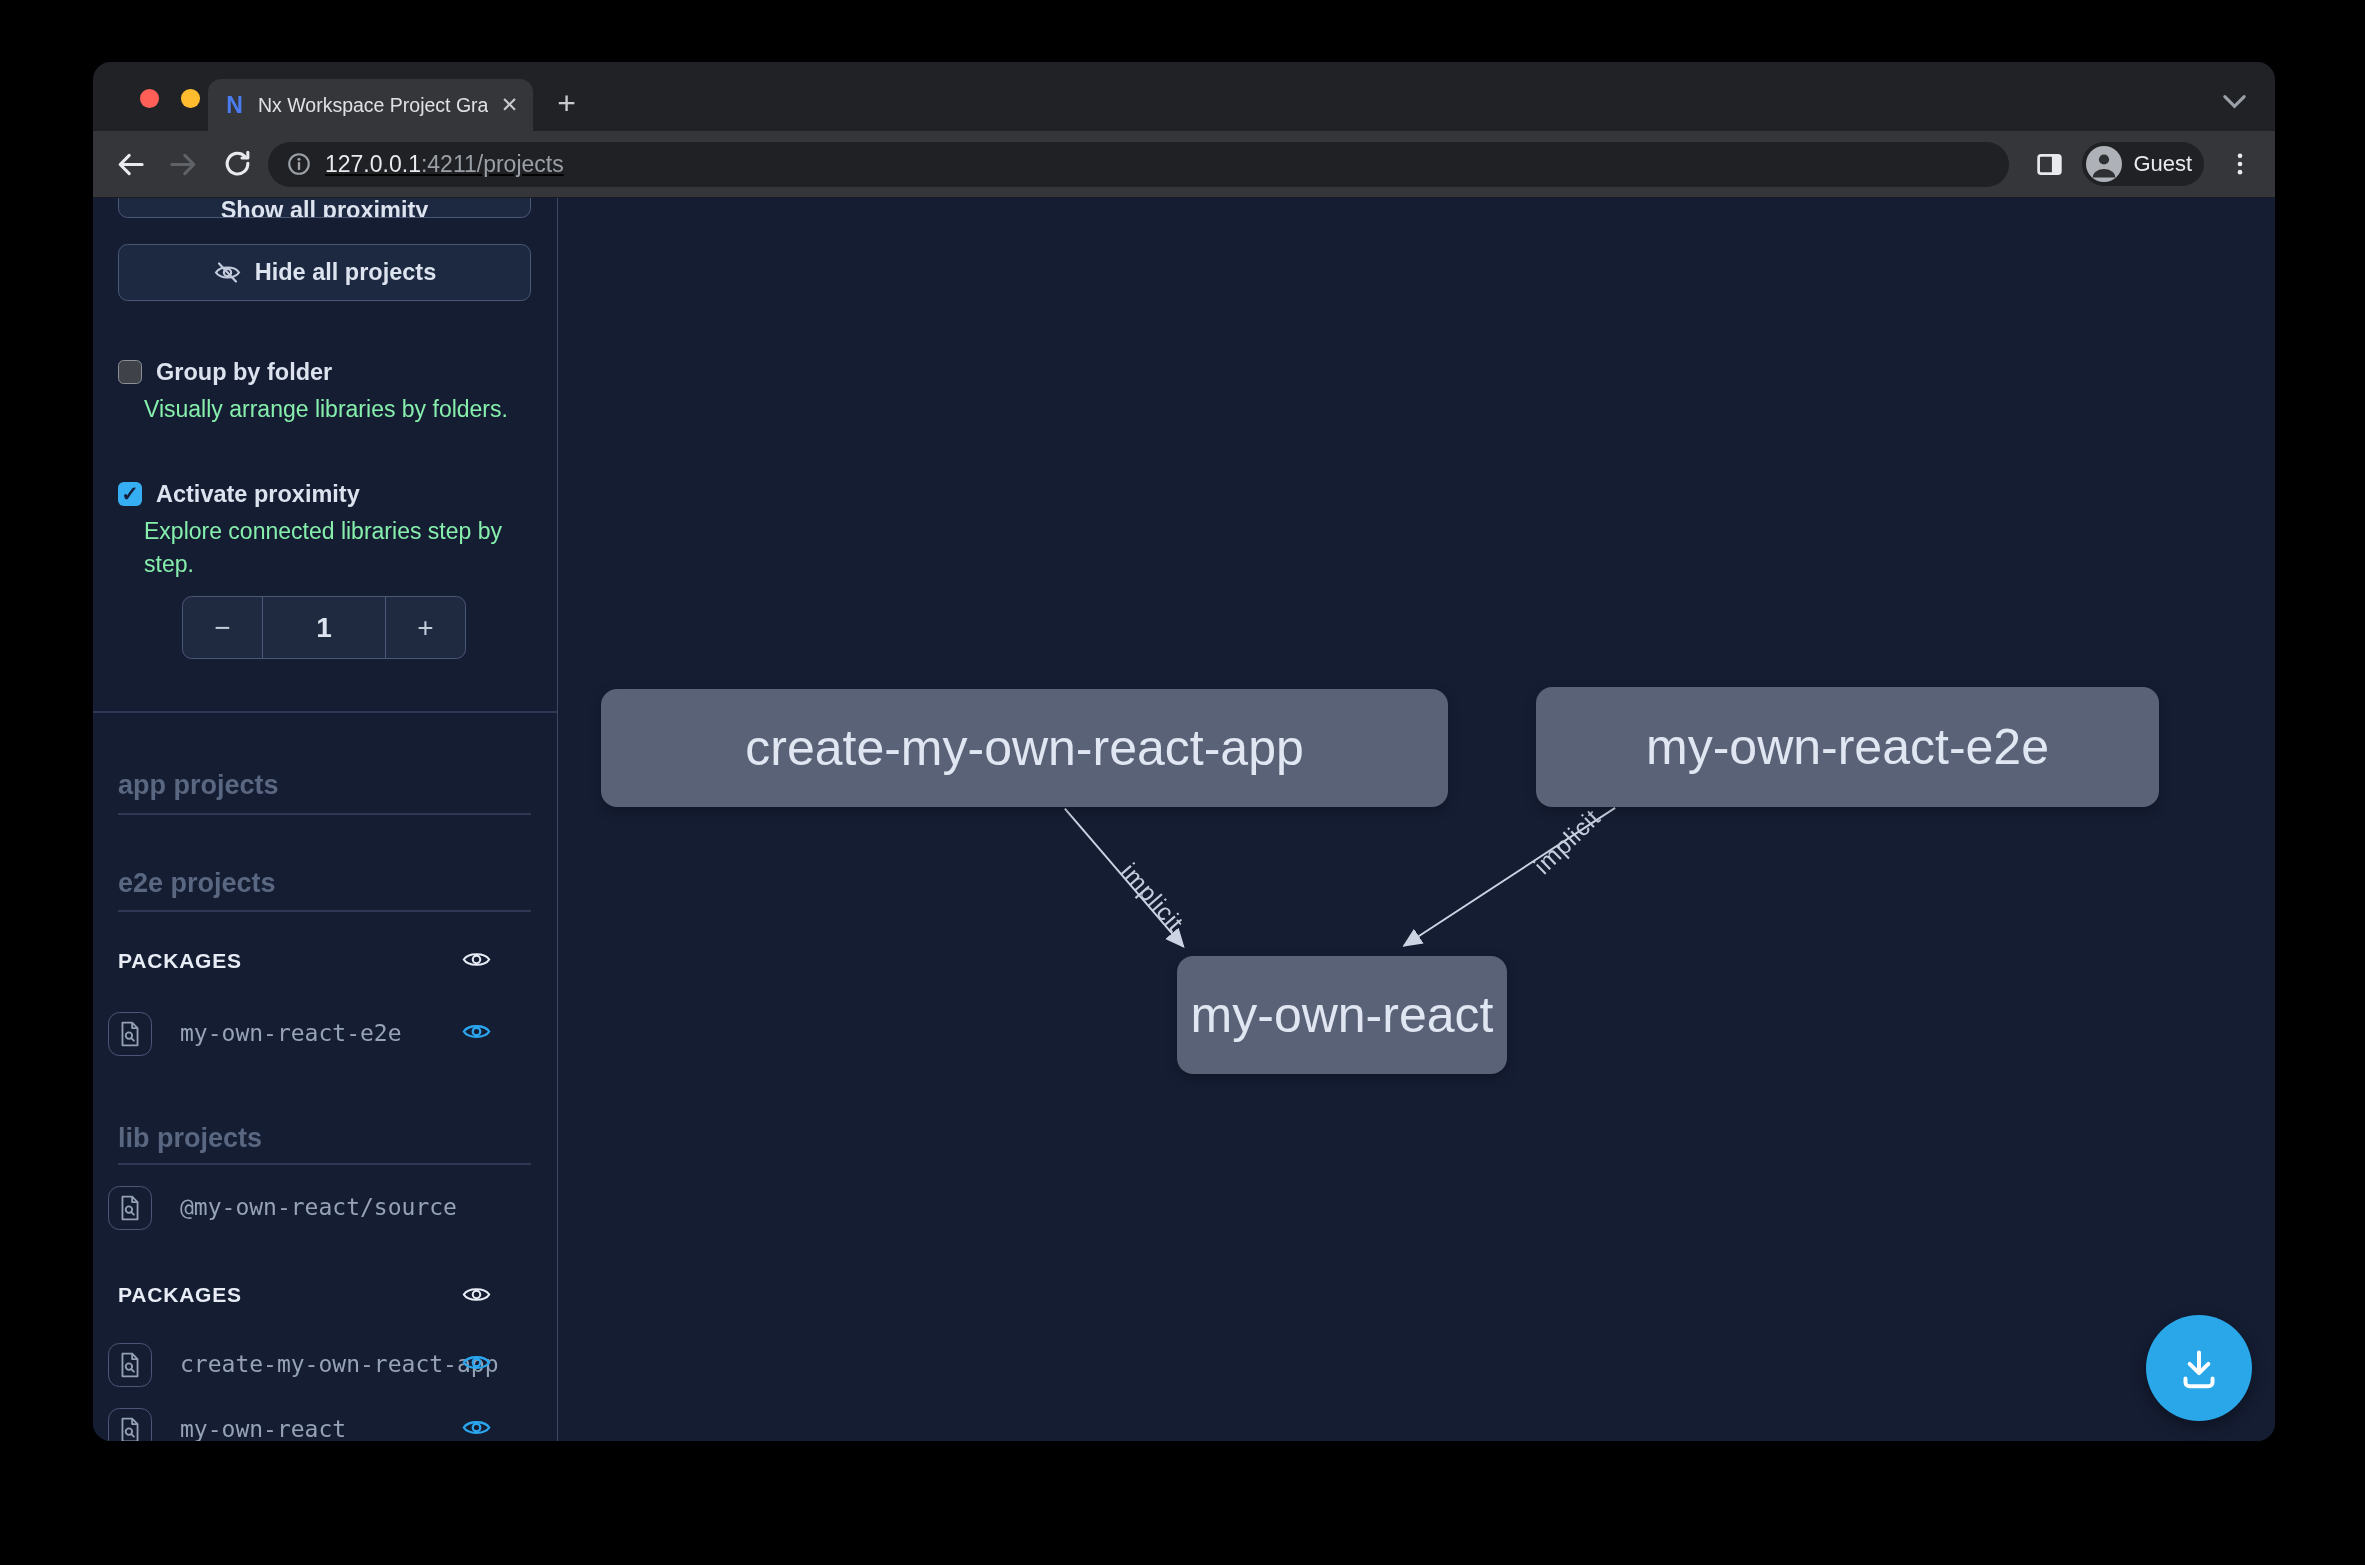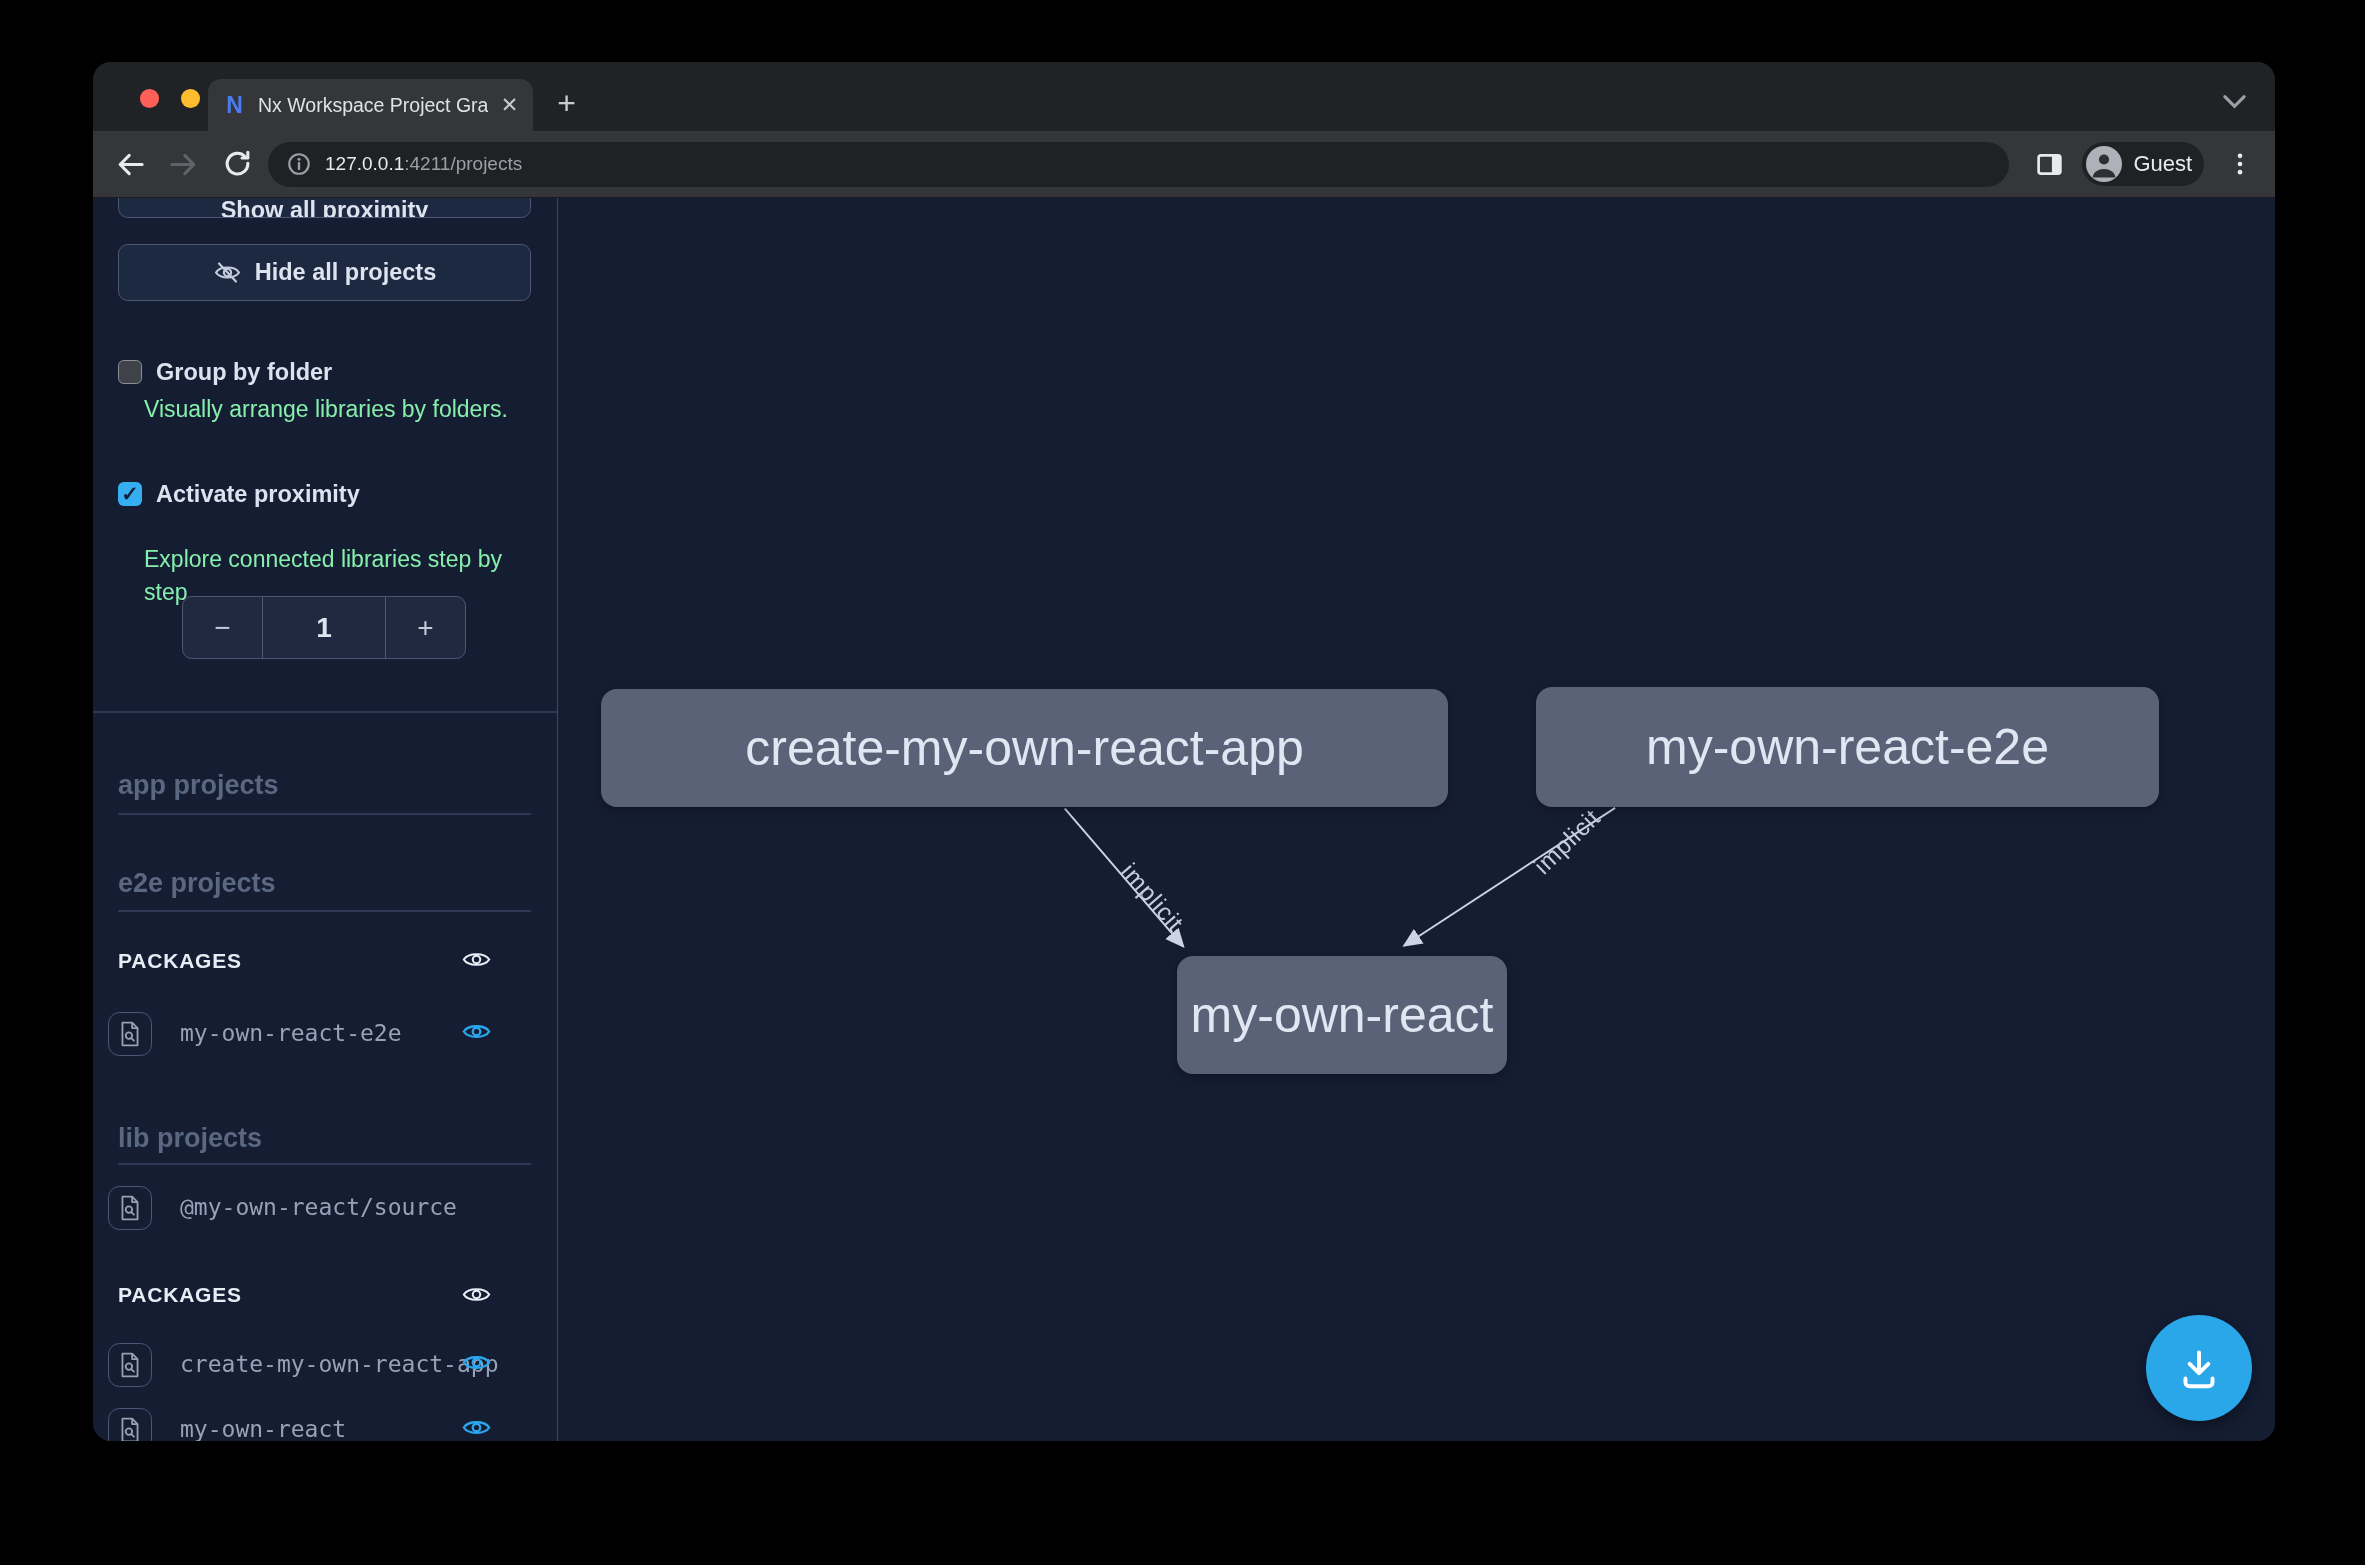--- a/index.html
+++ b/index.html
@@ -23,21 +23,21 @@
   .tabclose{color:#c7cace;font-size:21px;margin-left:13px;flex:0 0 auto;}
   .newtab{left:455px;top:24px;width:37px;height:37px;color:#c7cace;font-size:32px;line-height:34px;
           text-align:center;font-weight:300;}
   .strip-chevron{left:2127px;top:29px;width:29px;height:21px;}
 
   
   .toolbar{left:0;top:69px;width:2182px;height:67px;background:#35363a;border-bottom:0.8px solid #1b1c1f;}
   .navbtn{top:10.6px;width:45px;height:45px;display:flex;align-items:center;justify-content:center;}
   .omnibox{left:175px;top:10.6px;width:1741px;height:45px;border-radius:23px;background:#202124;
            display:flex;align-items:center;padding:0 8px 0 18px;}
-  .urltext{font-size:19px;margin-left:13px;white-space:nowrap;}
+  .urltext{font-size:23px;margin-left:13px;white-space:nowrap;text-decoration:underline;}
   .urlhost{color:#e8eaed;} .urlpath{color:#9aa0a6;}
   .guest{left:1989px;top:11.4px;width:122px;height:44px;background:#202124;border-radius:22px;
          display:flex;align-items:center;}
   .guest-avatar{width:36px;height:36px;border-radius:50%;background:#aeb2b8;margin-left:4px;
                 position:relative;overflow:hidden;}
   .guest-label{color:#e8eaed;font-size:22px;margin-left:11.4px;}
 
   
   .content{left:0;top:136px;width:2182px;height:1244px;background:#151d33;overflow:hidden;}
   .sidebar{left:0;top:0;width:465px;height:1244px;border-right:1.6px solid #3c4966;overflow:hidden;}
@@ -171,21 +171,21 @@
         </div>
 
         <div class="abs chk-box chk-unchecked" style="top:162px;"></div>
         <div class="abs chk-label" style="top:161px;">Group by folder</div>
         <div class="abs chk-desc" style="top:195px;">Visually arrange libraries by folders.</div>
 
         <div class="abs chk-box chk-checked" style="top:284px;">
           <span>✓</span>
         </div>
         <div class="abs chk-label" style="top:283px;">Activate proximity</div>
-        <div class="abs chk-desc" style="top:317px;margin-top:28px;">Explore connected libraries step by step.</div>
+        <div class="abs chk-desc" style="top:317px;">Explore connected libraries step by step.</div>
 
         <div class="abs stepper" style="top:398px;">
           <div class="cell c1">−</div>
           <div class="cell c2">1</div>
           <div class="cell c3">+</div>
         </div>
 
         <div class="abs divider" style="top:513px;"></div>
 
         <div class="abs group-heading" style="top:572px;">app projects</div>

